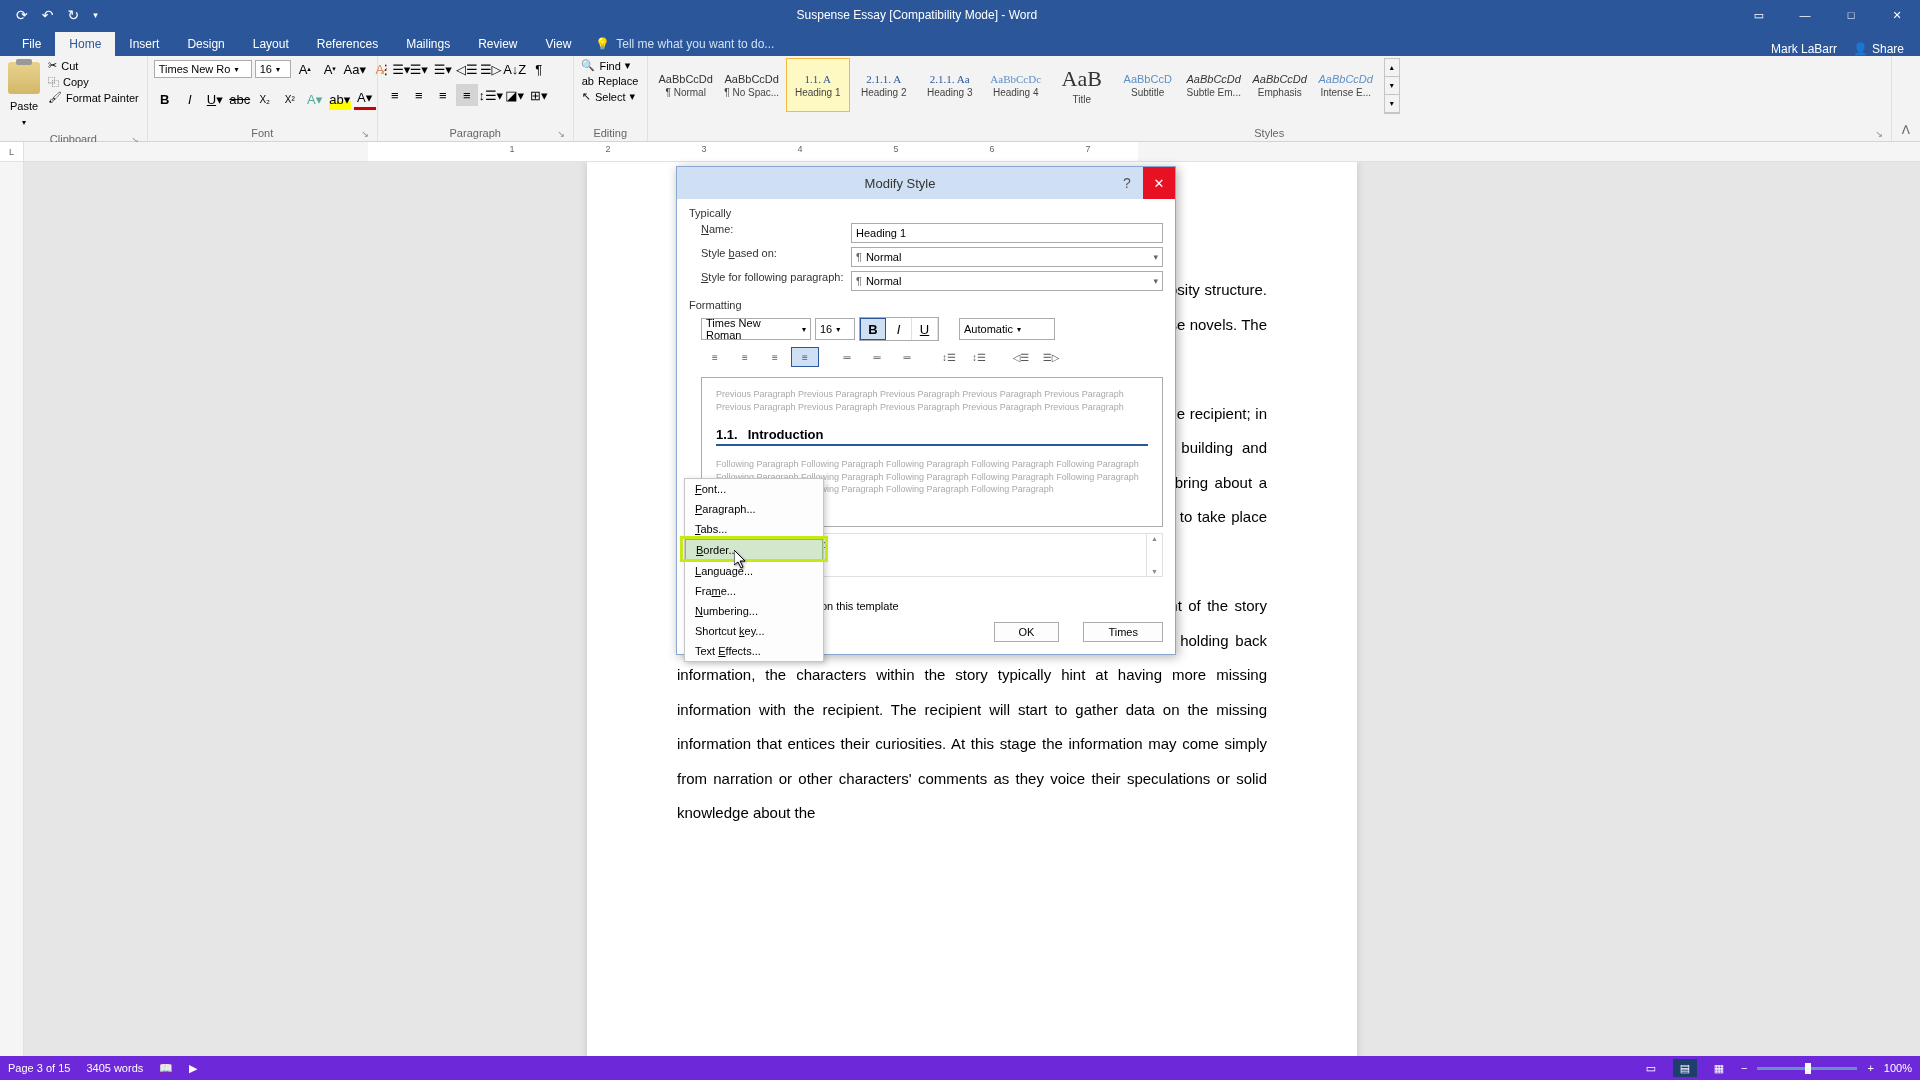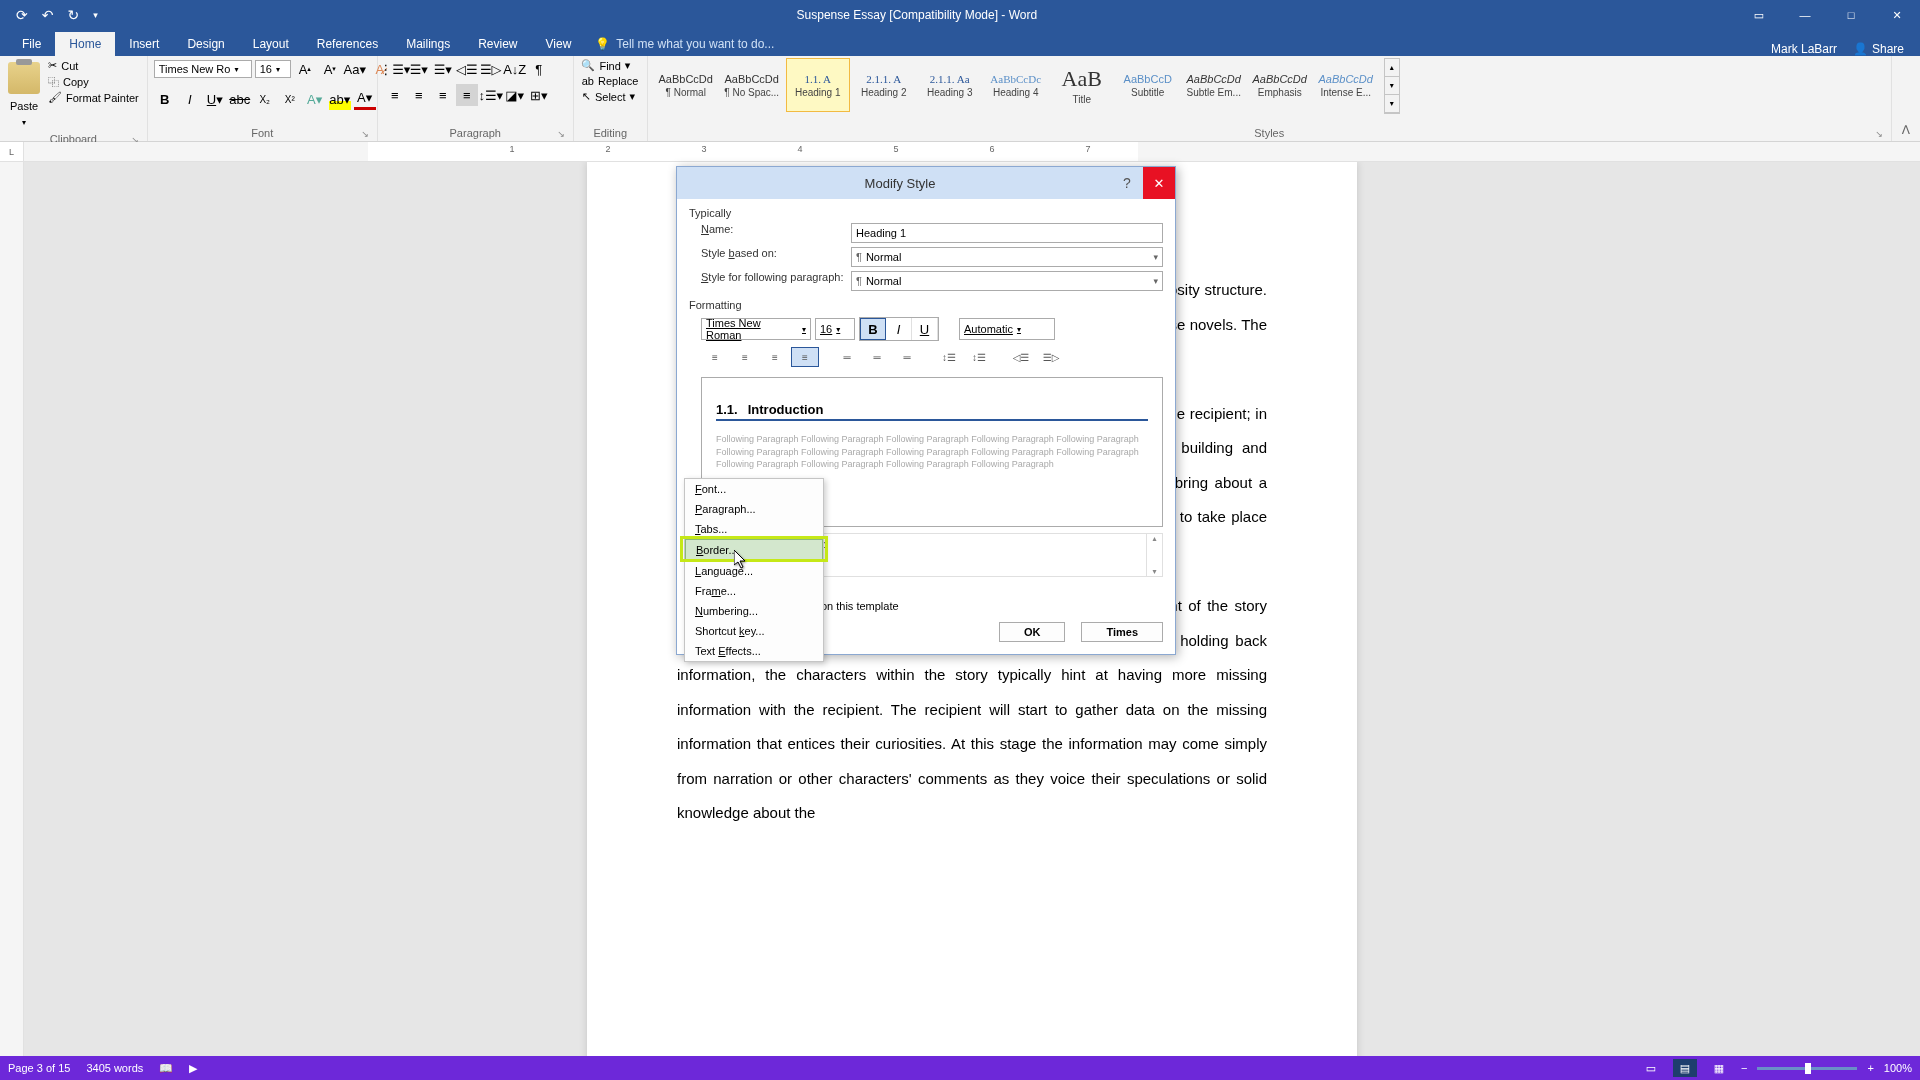--- a/index.html
+++ b/index.html
@@ -93,21 +93,21 @@
 .dialog .section-label { font-size: 11px; color: #333; margin-bottom: 4px; }
 .dialog .row { display: flex; align-items: flex-start; margin-bottom: 4px; }
 .dialog .row label { width: 150px; font-size: 11px; color: #333; }
 .dialog .row .underline { text-decoration: underline; }
 .dialog .field { flex: 1; border: 1px solid #ababab; padding: 2px 4px; font-size: 11px; background: #fff; height: 20px; display: flex; align-items: center; }
 .dialog .field.dd { position: relative; }
 .dialog .field.dd::after { content: '▾'; position: absolute; right: 4px; font-size: 9px; color: #666; }
 .dialog .field .pilcrow { margin-right: 4px; color: #666; }
 
 .fmt-row { display: flex; gap: 4px; margin: 6px 0; align-items: center; }
-.fmt-row .combo { height: 22px; text-decoration: underline; }
+.fmt-row .combo { height: 22px; }
 .fmt-row .biu { display: flex; border: 1px solid #ababab; }
 .fmt-row .biu div { width: 26px; height: 22px; display: flex; align-items: center; justify-content: center; font-family: 'Times New Roman'; font-size: 13px; border-right: 1px solid #e0e0e0; }
 .fmt-row .biu div.active { background: #cfe0f5; border: 1px solid #2b579a; }
 .fmt-row2 { display: flex; gap: 14px; margin: 6px 0 10px; align-items: center; }
 .fmt-row2 .group { display: flex; gap: 2px; }
 .fmt-row2 .group div { width: 28px; height: 20px; display: flex; align-items: center; justify-content: center; border: 1px solid transparent; font-size: 10px; color: #555; }
 .fmt-row2 .group div.active { background: #cfe0f5; border: 1px solid #2b579a; }
 
 .preview-box { border: 1px solid #ababab; padding: 10px 14px; height: 150px; overflow: hidden; font-family: 'Times New Roman'; position: relative; }
 .preview-box .greytext { font-size: 9px; color: #aaa; line-height: 1.4; }
@@ -118,21 +118,21 @@
 .desc-box { border: 1px solid #e0e0e0; padding: 4px; height: 44px; font-size: 11px; color: #555; position: relative; margin-top: 6px; }
 .desc-box .scroll { position: absolute; right: 0; top: 0; bottom: 0; width: 16px; border-left: 1px solid #e0e0e0; display: flex; flex-direction: column; justify-content: space-between; align-items: center; font-size: 8px; color: #888; }
 
 .radios { margin-top: 8px; }
 .radios div { display: flex; align-items: center; gap: 6px; font-size: 11px; margin-bottom: 3px; }
 .radios .radio { width: 11px; height: 11px; border: 1px solid #888; border-radius: 50%; display: inline-block; }
 .radios .check { width: 11px; height: 11px; border: 1px solid #888; display: inline-block; }
 
 .dialog-buttons { display: flex; justify-content: space-between; margin-top: 10px; }
 .dialog-buttons .fmt-btn { border: 1px solid #2b579a; background: #cfe0f5; padding: 3px 10px; font-size: 11px; display: flex; align-items: center; gap: 4px; }
-.dialog-buttons .right-btns { display: flex; gap: 16px; font-weight: bold; }
+.dialog-buttons .right-btns { display: flex; gap: 24px; }
 .dialog-buttons .btn { border: 1px solid #ababab; background: #fdfdfd; padding: 3px 24px; font-size: 11px; }
 
 
 .format-menu { position: absolute; left: 684px; top: 478px; width: 140px; background: #fdfdfd; border: 1px solid #c5c5c5; box-shadow: 2px 2px 6px rgba(0,0,0,0.2); font-size: 11px; z-index: 100; }
 .format-menu .mitem { padding: 4px 10px; cursor: pointer; }
 .format-menu .mitem .u { text-decoration: underline; }
 .format-menu .mitem.highlighted { background: #d3e7cd; border: 1px solid #8ab97a; }
 
 
 .highlight-box { position: absolute; left: 680px; top: 536px; width: 148px; height: 26px; border: 3px solid #c5e817; z-index: 101; pointer-events: none; }
@@ -450,20 +450,21 @@
           <div>↕☰</div>
           <div>↕☰</div>
         </div>
         <div class="group">
           <div>◁☰</div>
           <div>☰▷</div>
         </div>
       </div>
 
       <div class="preview-box">
+        <div class="greytext">Previous Paragraph Previous Paragraph Previous Paragraph Previous Paragraph Previous Paragraph Previous Paragraph Previous Paragraph Previous Paragraph Previous Paragraph Previous Paragraph</div>
         <div class="preview-heading"><span class="num">1.1.</span><span>Introduction</span></div>
         <div class="preview-divider"></div>
         <div class="greytext">Following Paragraph Following Paragraph Following Paragraph Following Paragraph Following Paragraph Following Paragraph Following Paragraph Following Paragraph Following Paragraph Following Paragraph Following Paragraph Following Paragraph Following Paragraph Following Paragraph</div>
       </div>
 
       <div class="desc-box">
         <div>man, 16 pt, Bold, Indent:</div>
         <div>Space</div>
         <div class="scroll">
             <span>▴</span>

